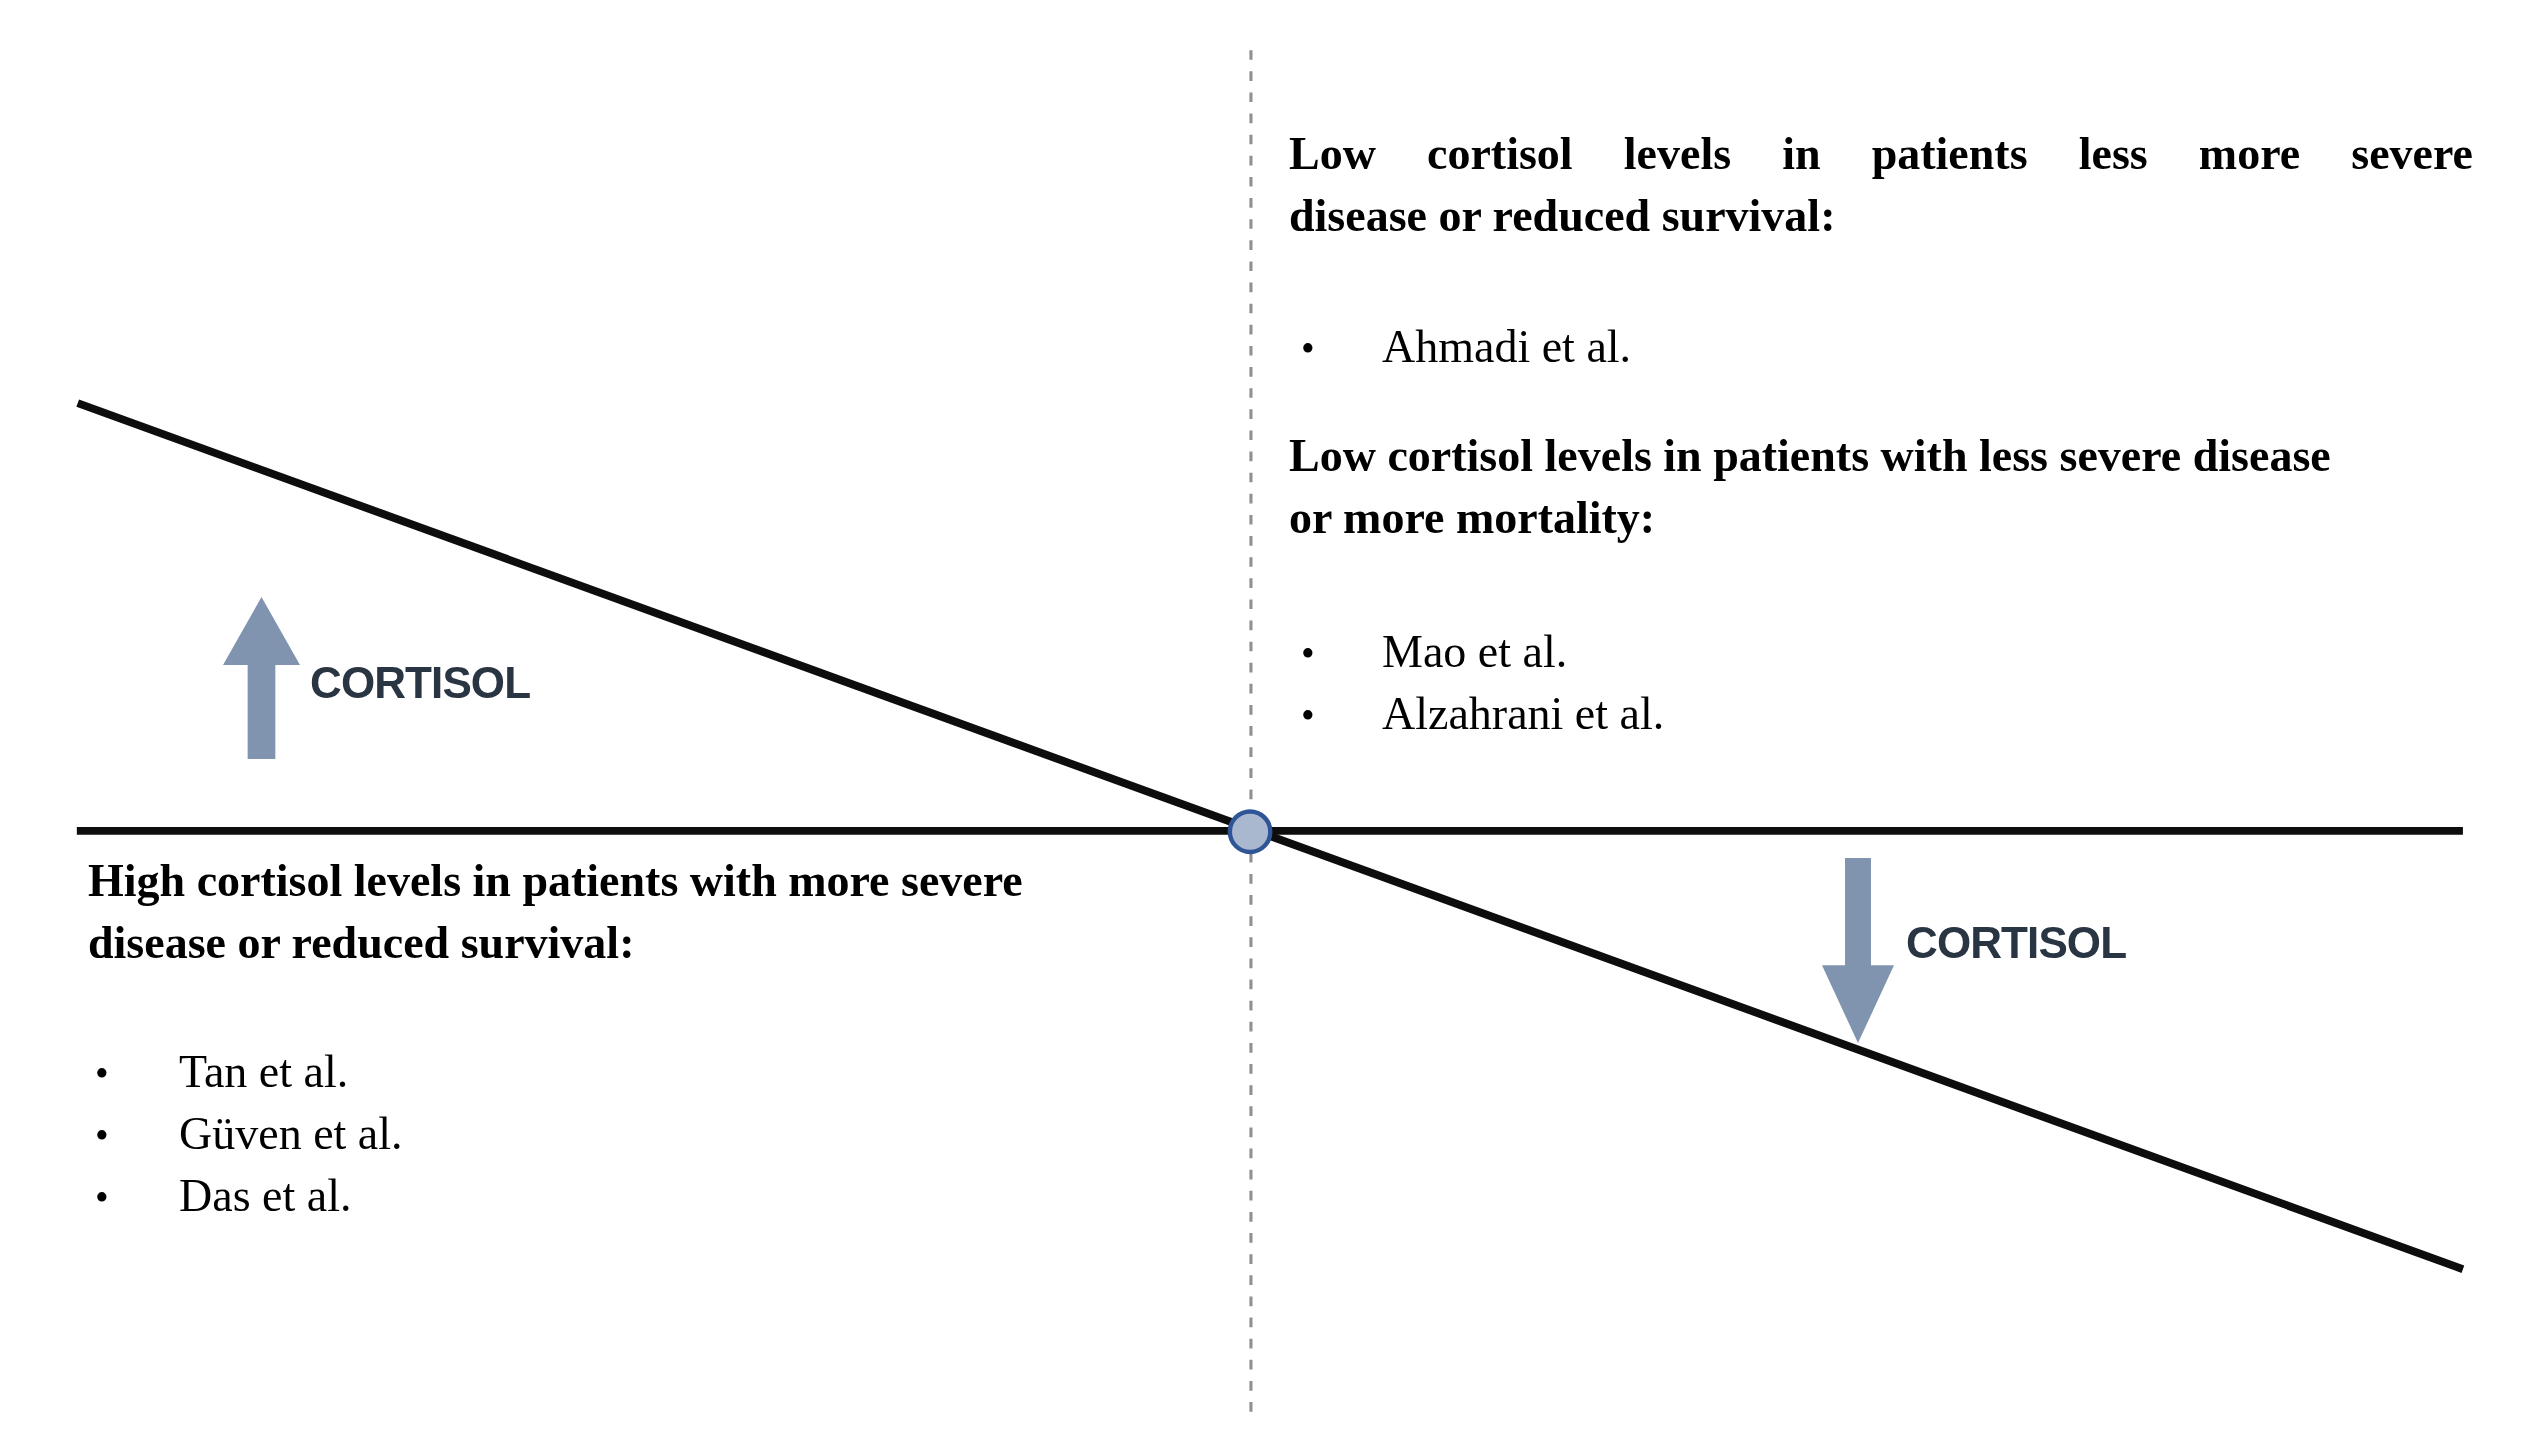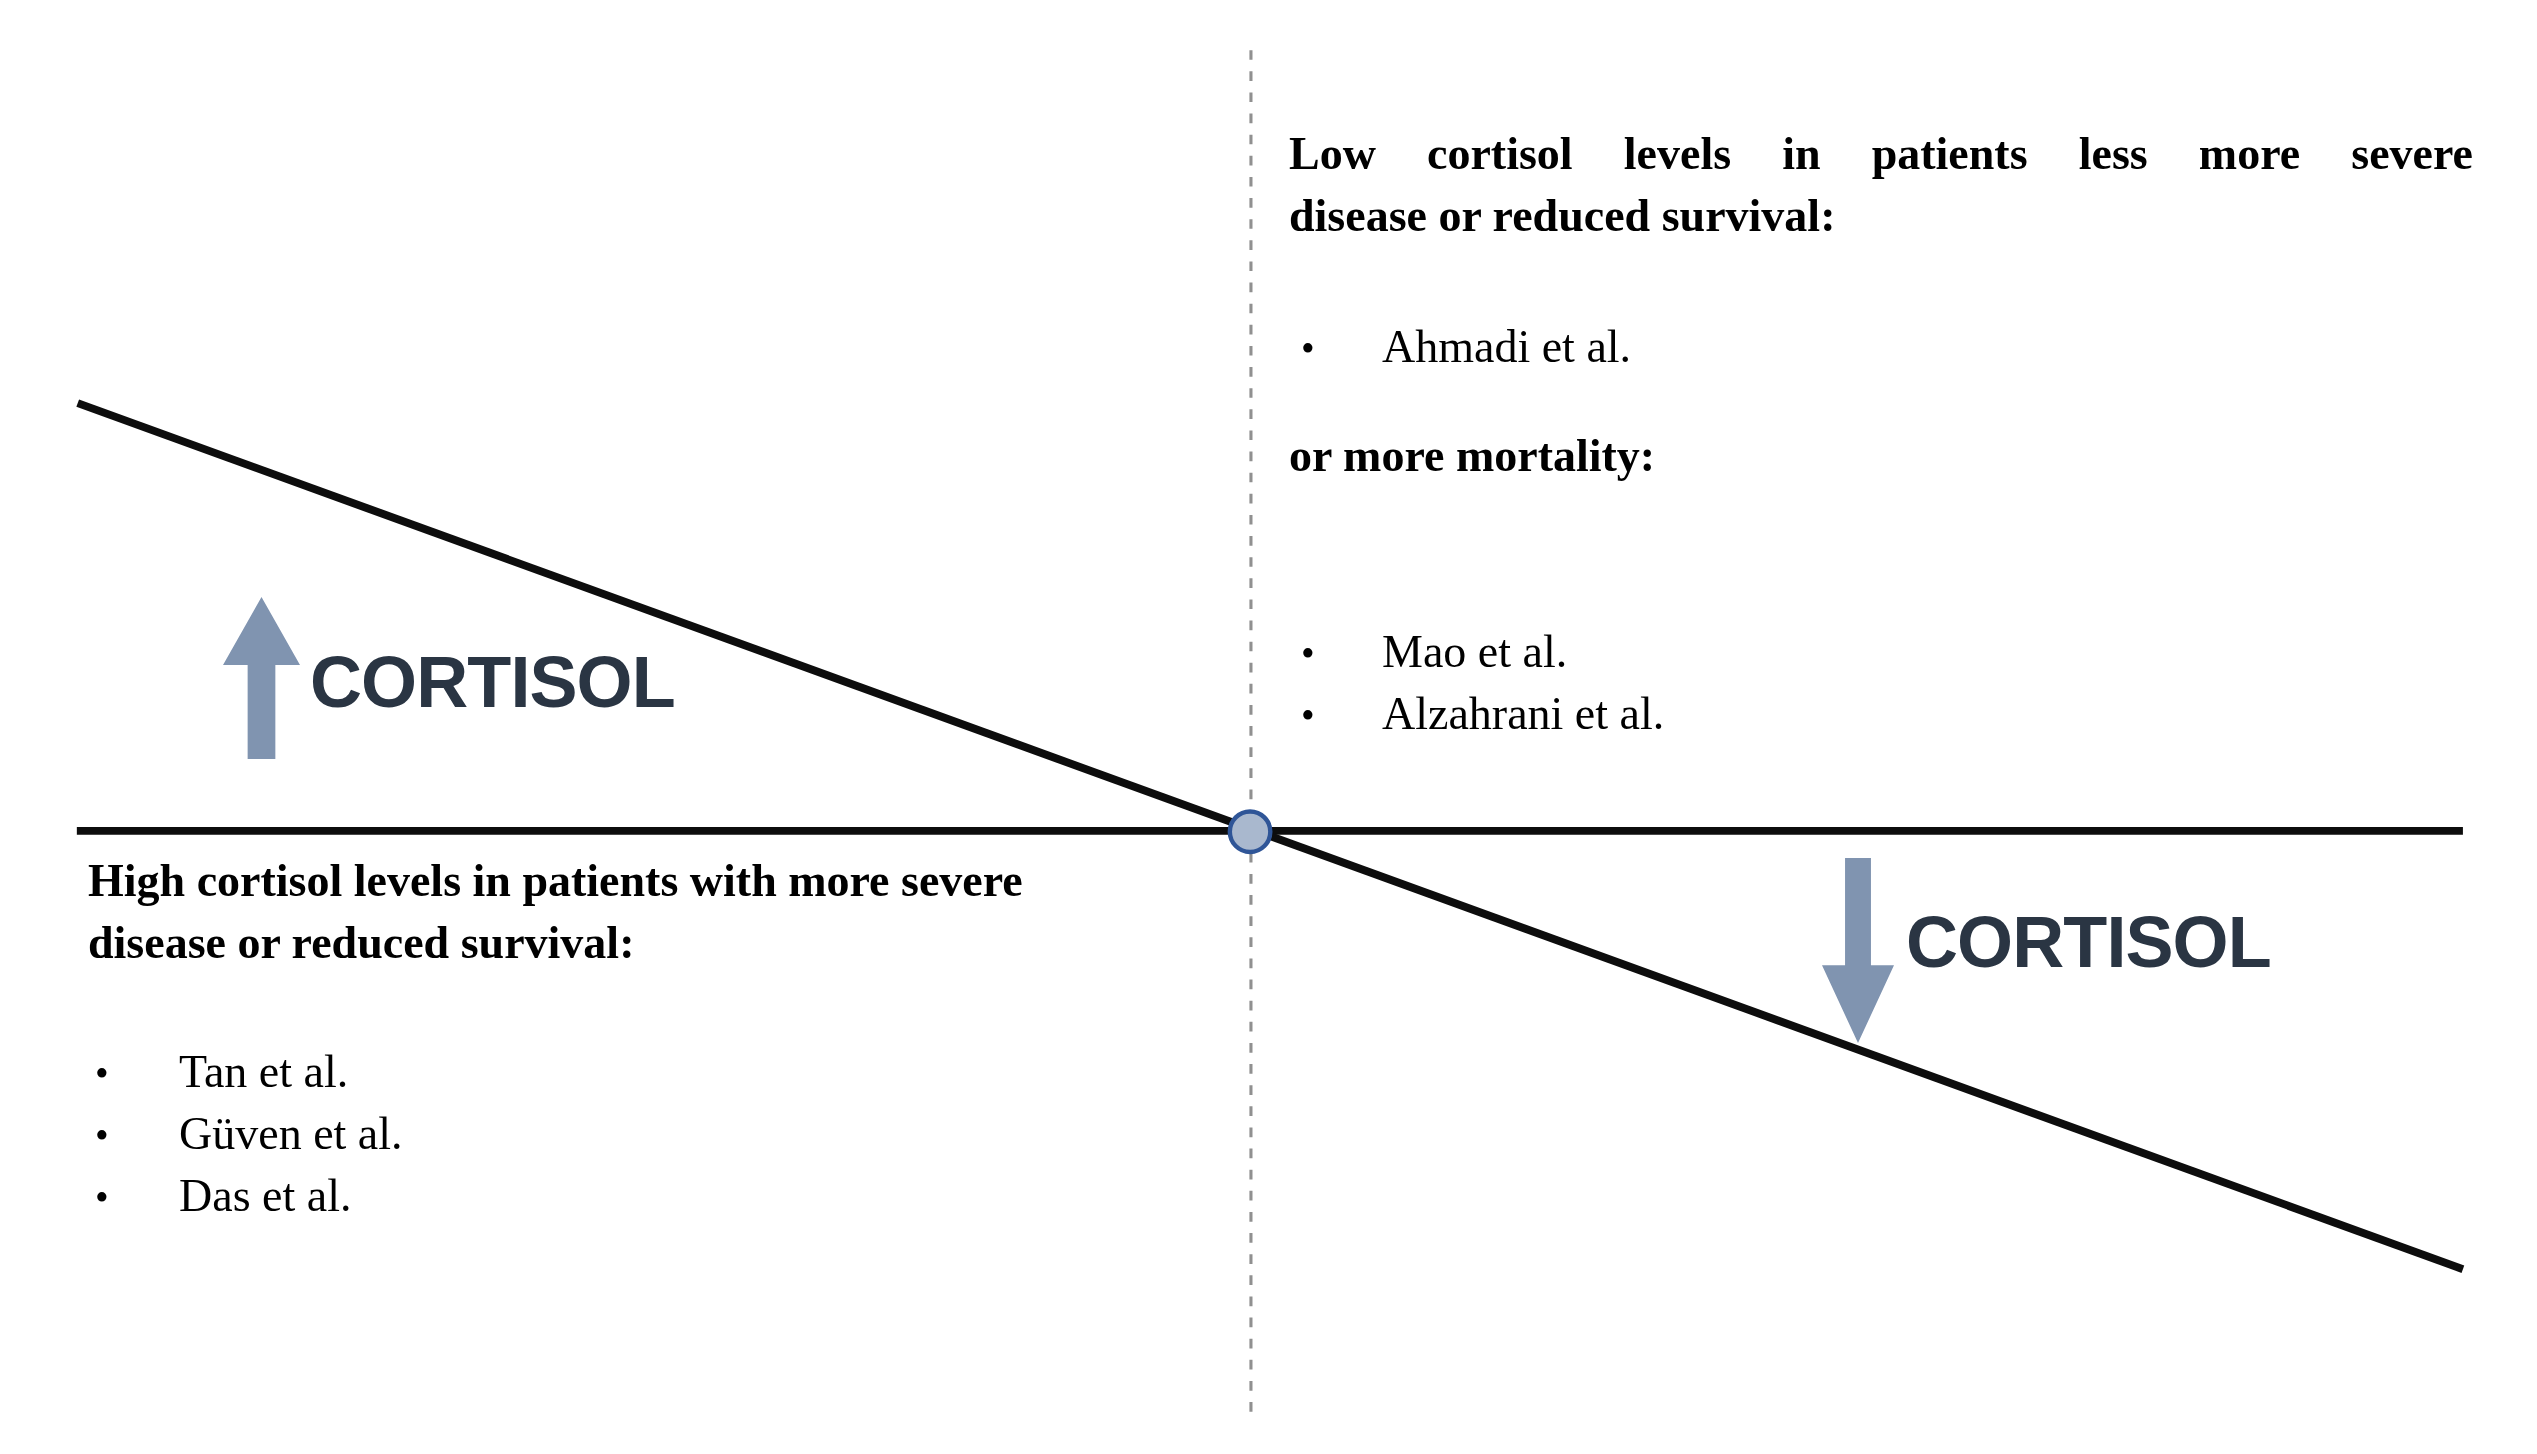--- a/index.html
+++ b/index.html
@@ -22,21 +22,21 @@
   .arrow.up{
     left:223px; top:597px; width:77px; height:162px;
     clip-path:polygon(50% 0, 100% 42%, 68% 42%, 68% 100%, 32% 100%, 32% 42%, 0 42%);
   }
   .arrow.down{
     left:1822px; top:858px; width:72px; height:185px;
     clip-path:polygon(32% 0, 68% 0, 68% 58%, 100% 58%, 50% 100%, 0 58%, 32% 58%);
   }
   .axis-label{
     position:absolute; font-family:"Liberation Sans", sans-serif;
-    font-weight:bold; font-size:72px; line-height:53px; letter-spacing:-0.9px;
+    font-weight:bold; font-size:44px; line-height:53px; letter-spacing:-0.9px;
     color:var(--label-text); white-space:nowrap;
   }
   .axis-label.left{left:310px; top:656px;}
   .axis-label.right{left:1906px; top:916px;}
 
   .heading{position:absolute; font-weight:bold; font-size:46px; line-height:62px;}
   .heading .hline{white-space:nowrap;}
   .heading .hline.justify{white-space:normal; width:1184px; text-align:justify; text-align-last:justify;}
   .heading.block-a{left:1289px; top:123px;}
   .heading.block-b{left:1289px; top:425px;}
@@ -74,20 +74,21 @@
     <div class="hline justify">Low cortisol levels in patients less more severe</div>
     <div class="hline">disease or reduced survival:</div>
   </div>
   <div class="bullets list-a">
     <div class="brow">
       <span class="bdot">•</span><span>Ahmadi et al.</span>
     </div>
   </div>
 
   <div class="heading block-b">
+    <div class="hline">Low cortisol levels in patients with less severe disease</div>
     <div class="hline">or more mortality:</div>
   </div>
   <div class="bullets list-b">
     <div class="brow">
       <span class="bdot">•</span><span>Mao et al.</span>
     </div>
     <div class="brow">
       <span class="bdot">•</span><span>Alzahrani et al.</span>
     </div>
   </div>

